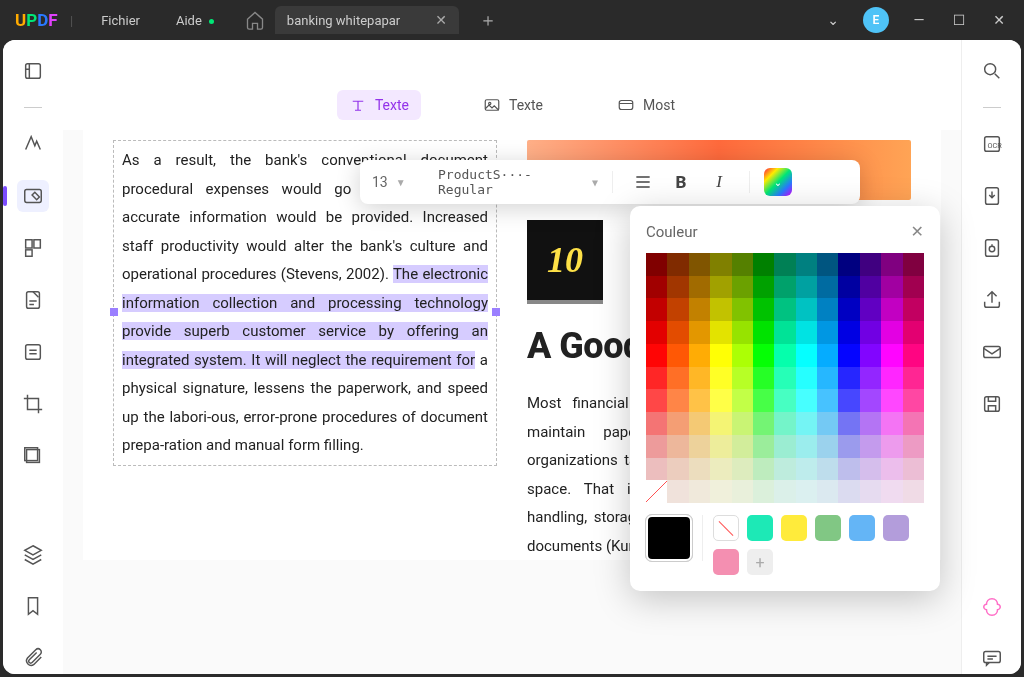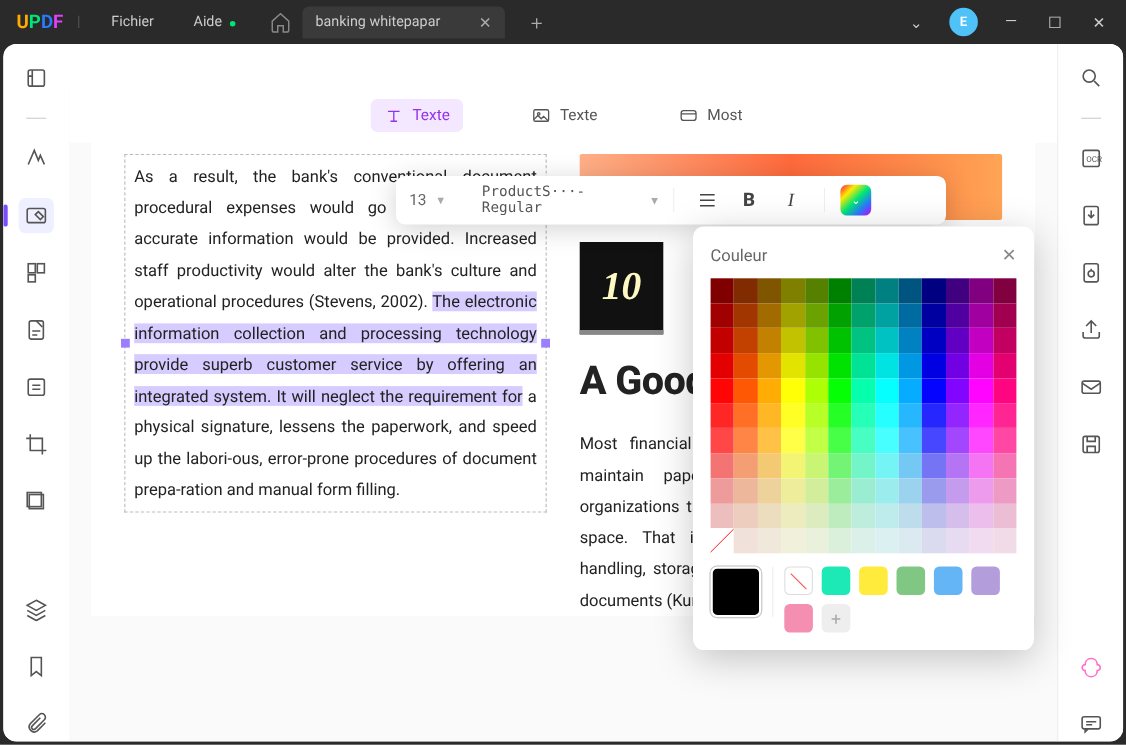--- a/index.html
+++ b/index.html
@@ -41,21 +41,21 @@
 .page-area { flex: 1; overflow: hidden; position: relative; padding: 0 20px; }
 .page { background: #fff; padding: 10px 30px 0 30px; font-size: 15px; color: #222; display: flex; gap: 30px; }
 .col { flex: 1; line-height: 1.9; text-align: justify; }
 .col-left { border: 1.5px dashed #bbb; padding: 5px 8px; position: relative; }
 .sel-handle { position:absolute; width:8px; height:8px; background:#9b7fff; }
 .sel-handle.h1{ top:167px; left:-4px;}
 .sel-handle.h2{ top:167px; right:-4px;}
 .highlight { background: #d6ccff; }
 .col-right { position: relative; }
 .right-img { height:60px; background: linear-gradient(90deg,#ffb088,#ff6a3c,#ffa455); border-radius:2px; margin-bottom:20px; display:flex; align-items:flex-end; padding:6px;}
-.chapter-num { background: #111; color: #fef9c3; font-style: italic; font-weight: 700; font-size: 36px; padding: 6px 20px; display: inline-block; font-family: Georgia, serif; border-bottom:4px solid #888; margin-bottom:20px;}
+.chapter-num { background: #111; color: #fde047; font-style: italic; font-weight: 700; font-size: 36px; padding: 6px 20px; display: inline-block; font-family: Georgia, serif; border-bottom:4px solid #888; margin-bottom:20px;}
 .chapter-title { font-size: 36px; font-weight: 800; line-height: 1.25; margin-bottom: 20px; letter-spacing:-0.5px;}
 
 .para2 { margin-top: 30px; line-height:1.9; text-align:justify;}
 .col-right-text { line-height:1.9; text-align:justify;}
 
 
 .fmt-toolbar { position: absolute; top: 160px; left: 360px; width: 500px; height: 44px; background: #fff; border-radius: 8px; box-shadow: 0 4px 24px rgba(0,0,0,0.18); display: flex; align-items: center; padding: 0 12px; gap: 6px; z-index: 50; }
 .fsize { width: 60px; display: flex; align-items: center; color: #666; font-size: 14px; gap:8px;}
 .fontname { width: 160px; font-family: monospace; font-size: 13px; color: #555; display:flex; align-items:center; gap:6px;}
 .dd-arrow { color:#aaa; font-size:10px;}

